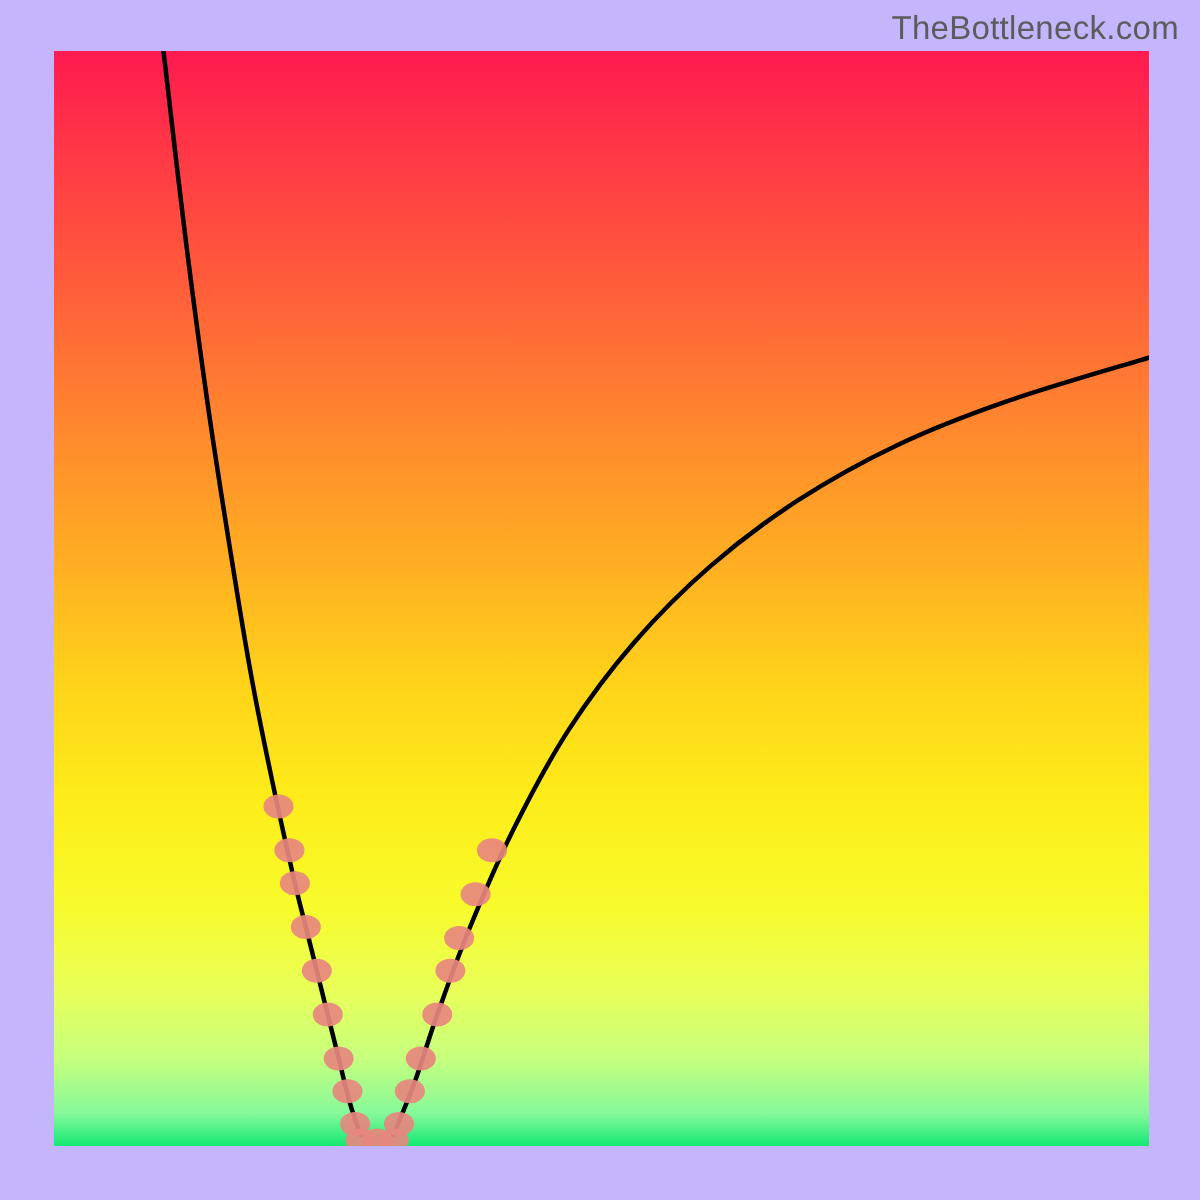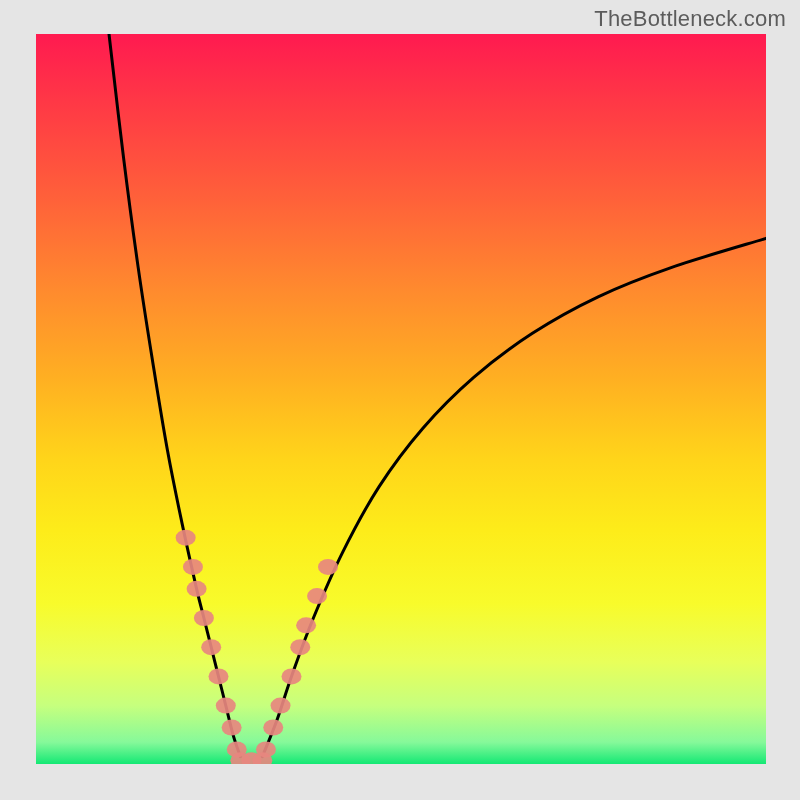--- a/index.html
+++ b/index.html
@@ -1,21 +1,21 @@
 <!DOCTYPE html>
 <html><head>
 <meta charset="utf-8">
 <style>
   * { margin: 0; padding: 0; box-sizing: border-box; }
   html, body { width: 800px; height: 800px; overflow: hidden; background: #000; }
   .container {
     width: 800px;
     height: 800px;
     position: relative;
-    background: #e5e5e5;
+    background: #c4b5fd;
     padding-left: 28px;
   }
   .watermark {
     position: absolute;
     top: 6px;
     right: 14px;
     font-family: Arial, Helvetica, sans-serif;
     font-size: 22px;
     color: #5c5c5c;
     letter-spacing: 0.2px;

